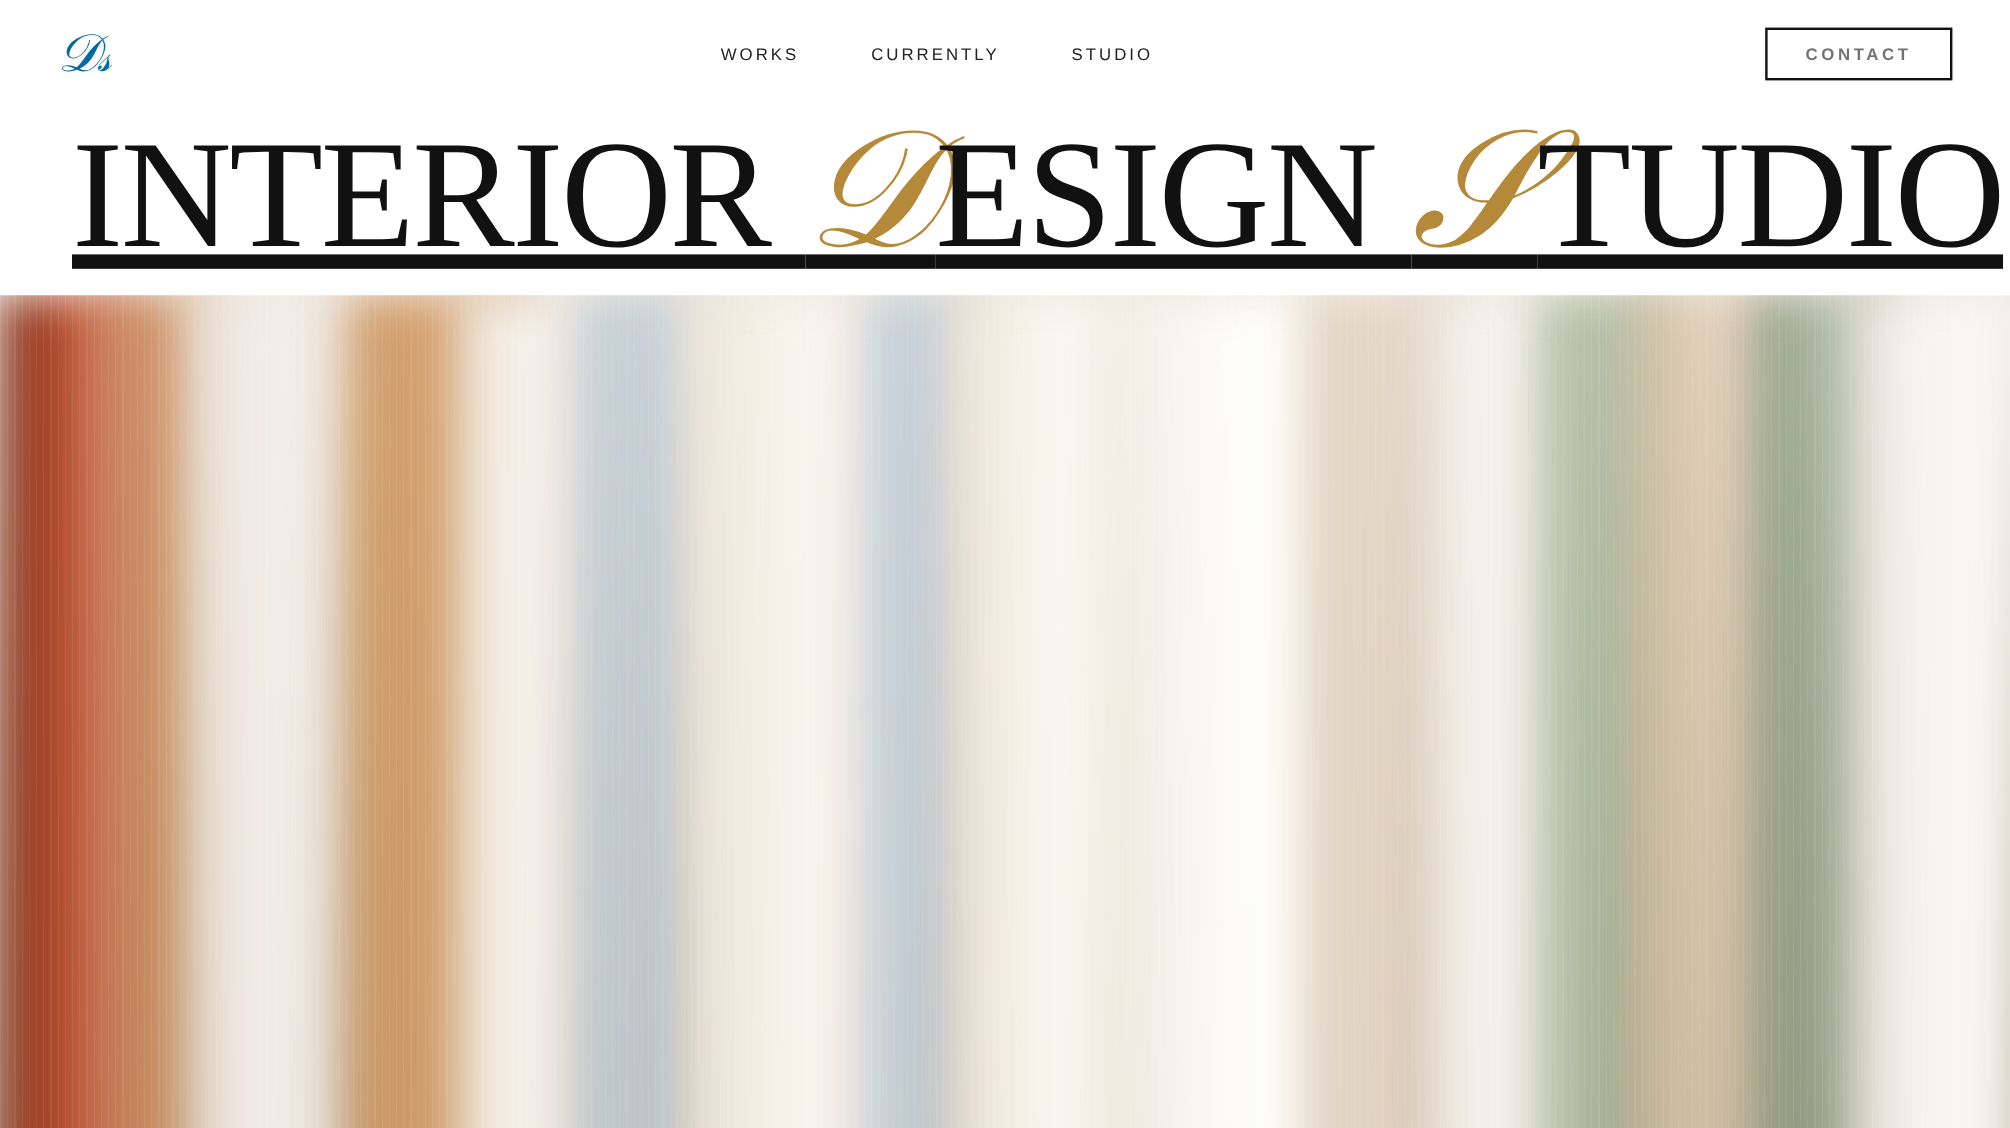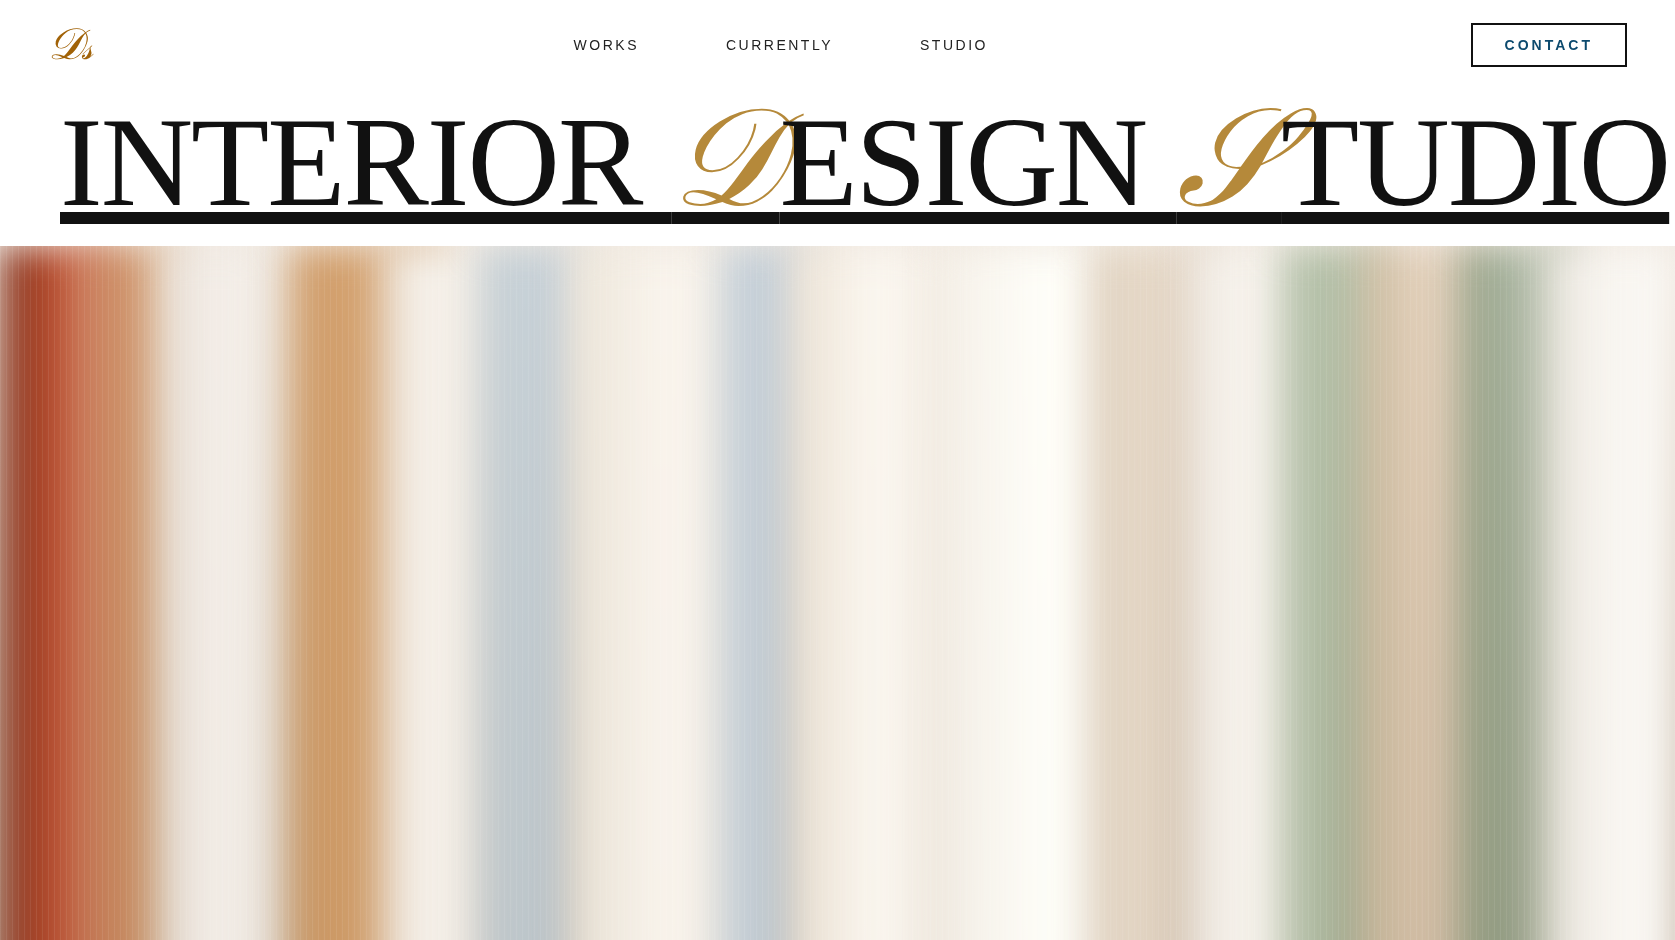--- a/index.html
+++ b/index.html
@@ -29,53 +29,53 @@
     }
 
     .logo-area {
       display: flex;
       align-items: center;
     }
 
     .logo-text {
       font-family: 'Georgia', serif;
       font-size: 38px;
-      color: #a16207;
+      color: #0369a1;
       font-style: italic;
       letter-spacing: -2px;
       line-height: 1;
     }
 
     .logo-text .script {
       font-size: 44px;
     }
 
     nav {
       display: flex;
       align-items: center;
-      gap: 87px;
+      gap: 60px;
     }
 
     .nav-link {
       font-family: 'Arial', sans-serif;
       font-size: 14px;
       font-weight: 400;
       letter-spacing: 2.5px;
       color: #222222;
       text-decoration: none;
       text-transform: uppercase;
       cursor: pointer;
     }
 
     .contact-btn {
       font-family: 'Arial', sans-serif;
       font-size: 14px;
       font-weight: 600;
       letter-spacing: 3px;
-      color: #0c4a6e;
+      color: #737373;
       text-transform: uppercase;
       border: 2px solid #111111;
       padding: 12px 32px;
       background: transparent;
       cursor: pointer;
     }
 
     
     .hero-title-section {
       background: #ffffff;

